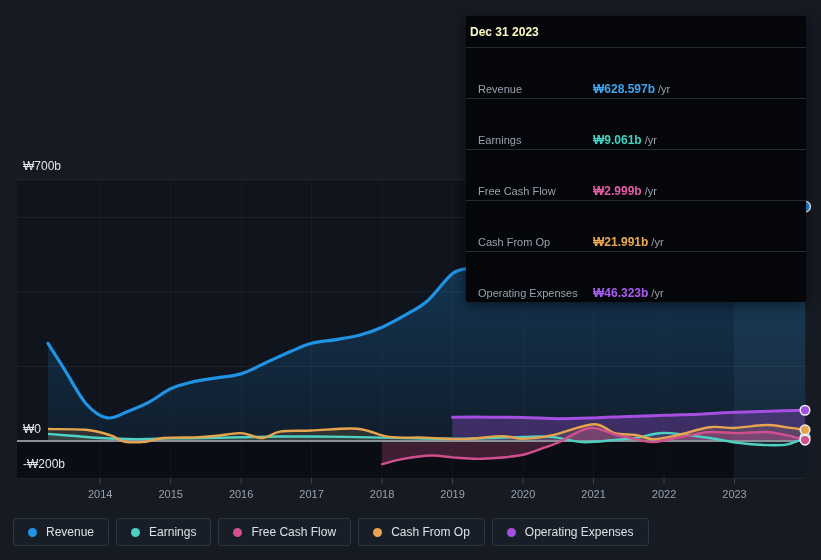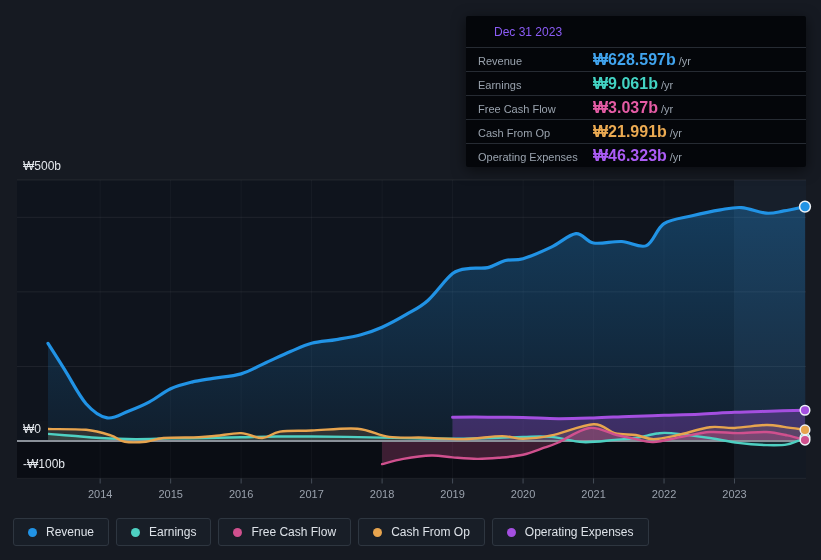--- a/index.html
+++ b/index.html
@@ -2,27 +2,27 @@
 <html><head>
 <meta charset="utf-8">
 <style>
   html,body{margin:0;padding:0;background:#161a22;}
   .page{position:relative;width:821px;height:560px;background:#161a22;overflow:hidden;
         font-family:"Liberation Sans","DejaVu Sans",sans-serif;color:#fff;}
   svg.chart{position:absolute;left:0;top:0;display:block;}
   
   .tooltip{position:absolute;left:466px;top:16px;width:340px;background:#04060a;
            border-radius:2px;box-shadow:0 3px 14px rgba(0,0,0,.55);z-index:5;}
-  .tt-header{font-size:12px;font-weight:normal;color:#8b5cf6;padding:9px 28px 8px;
+  .tt-header{font-size:12px;font-weight:bold;color:#fef9c3;padding:9px 4px 8px;
              border-bottom:1px solid #262b33;}
   .tt-row{border-top:1px solid #262b33;padding:0 12px;}
   .tt-rows .tt-row:first-child{border-top:none;}
   .tt-line{display:flex;align-items:baseline;padding:3px 0 2px;}
   .tt-label{width:115px;flex:none;color:#9aa3ae;font-size:11px;}
-  .tt-val{font-size:16px;font-weight:bold;}
+  .tt-val{font-size:12px;font-weight:bold;margin-top:31px;}
   .tt-unit{color:#9aa3ae;font-size:11px;font-weight:normal;margin-left:3px;text-align:right;}
   .tt-subval{color:#ffffff;font-size:11.5px;font-weight:bold;}
   .tt-subtext{color:#9aa3ae;font-size:11px;margin-left:4px;}
   
   .ylabel{position:absolute;left:23px;font-size:12px;color:#e3e7ec;z-index:3;}
   .ylabel.y700{top:159px;}
   .ylabel.y0{top:421px;background:#11161e;padding:1px 7px 1px 0;}
   .ylabel.ym100{top:457px;}
   
   .legend{position:absolute;left:13px;top:518px;display:flex;gap:7px;z-index:4;}
@@ -92,23 +92,23 @@
       <line x1="523.0633147113597" y1="478.5" x2="523.0633147113597" y2="483.5" stroke="#454d58" stroke-width="1"></line>
       <text x="523.0633147113597" y="497.5" text-anchor="middle" fill="#9aa1ac" font-size="11px" font-family="&quot;Liberation Sans&quot;,&quot;DejaVu Sans&quot;,sans-serif">2020</text>
       <line x1="593.5474860335197" y1="478.5" x2="593.5474860335197" y2="483.5" stroke="#454d58" stroke-width="1"></line>
       <text x="593.5474860335197" y="497.5" text-anchor="middle" fill="#9aa1ac" font-size="11px" font-family="&quot;Liberation Sans&quot;,&quot;DejaVu Sans&quot;,sans-serif">2021</text>
       <line x1="664.0316573556798" y1="478.5" x2="664.0316573556798" y2="483.5" stroke="#454d58" stroke-width="1"></line>
       <text x="664.0316573556798" y="497.5" text-anchor="middle" fill="#9aa1ac" font-size="11px" font-family="&quot;Liberation Sans&quot;,&quot;DejaVu Sans&quot;,sans-serif">2022</text>
       <line x1="734.51582867784" y1="478.5" x2="734.51582867784" y2="483.5" stroke="#454d58" stroke-width="1"></line>
       <text x="734.51582867784" y="497.5" text-anchor="middle" fill="#9aa1ac" font-size="11px" font-family="&quot;Liberation Sans&quot;,&quot;DejaVu Sans&quot;,sans-serif">2023</text>
     </svg>
 
-  <div class="ylabel y700">₩500b</div>
+  <div class="ylabel y700">₩700b</div>
   <div class="ylabel y0">₩0</div>
-  <div class="ylabel ym100">-₩100b</div>
+  <div class="ylabel ym100">-₩200b</div>
 
   <div class="tooltip">
     <div class="tt-header">Dec 31 2023</div>
     <div class="tt-rows">
       <div class="tt-row">
         <div class="tt-line">
           <span class="tt-label">Revenue</span>
           <span class="tt-val" style="color: rgb(65, 164, 238);">₩628.597b</span>
           <span class="tt-unit">/yr</span>
         </div>
@@ -116,21 +116,21 @@
       <div class="tt-row">
         <div class="tt-line">
           <span class="tt-label">Earnings</span>
           <span class="tt-val" style="color: rgb(67, 211, 195);">₩9.061b</span>
           <span class="tt-unit">/yr</span>
         </div>
       </div>
       <div class="tt-row">
         <div class="tt-line">
           <span class="tt-label">Free Cash Flow</span>
-          <span class="tt-val" style="color: rgb(229, 92, 165);">₩3.037b</span>
+          <span class="tt-val" style="color: rgb(229, 92, 165);">₩2.999b</span>
           <span class="tt-unit">/yr</span>
         </div>
       </div>
       <div class="tt-row">
         <div class="tt-line">
           <span class="tt-label">Cash From Op</span>
           <span class="tt-val" style="color: rgb(235, 170, 82);">₩21.991b</span>
           <span class="tt-unit">/yr</span>
         </div>
       </div>

